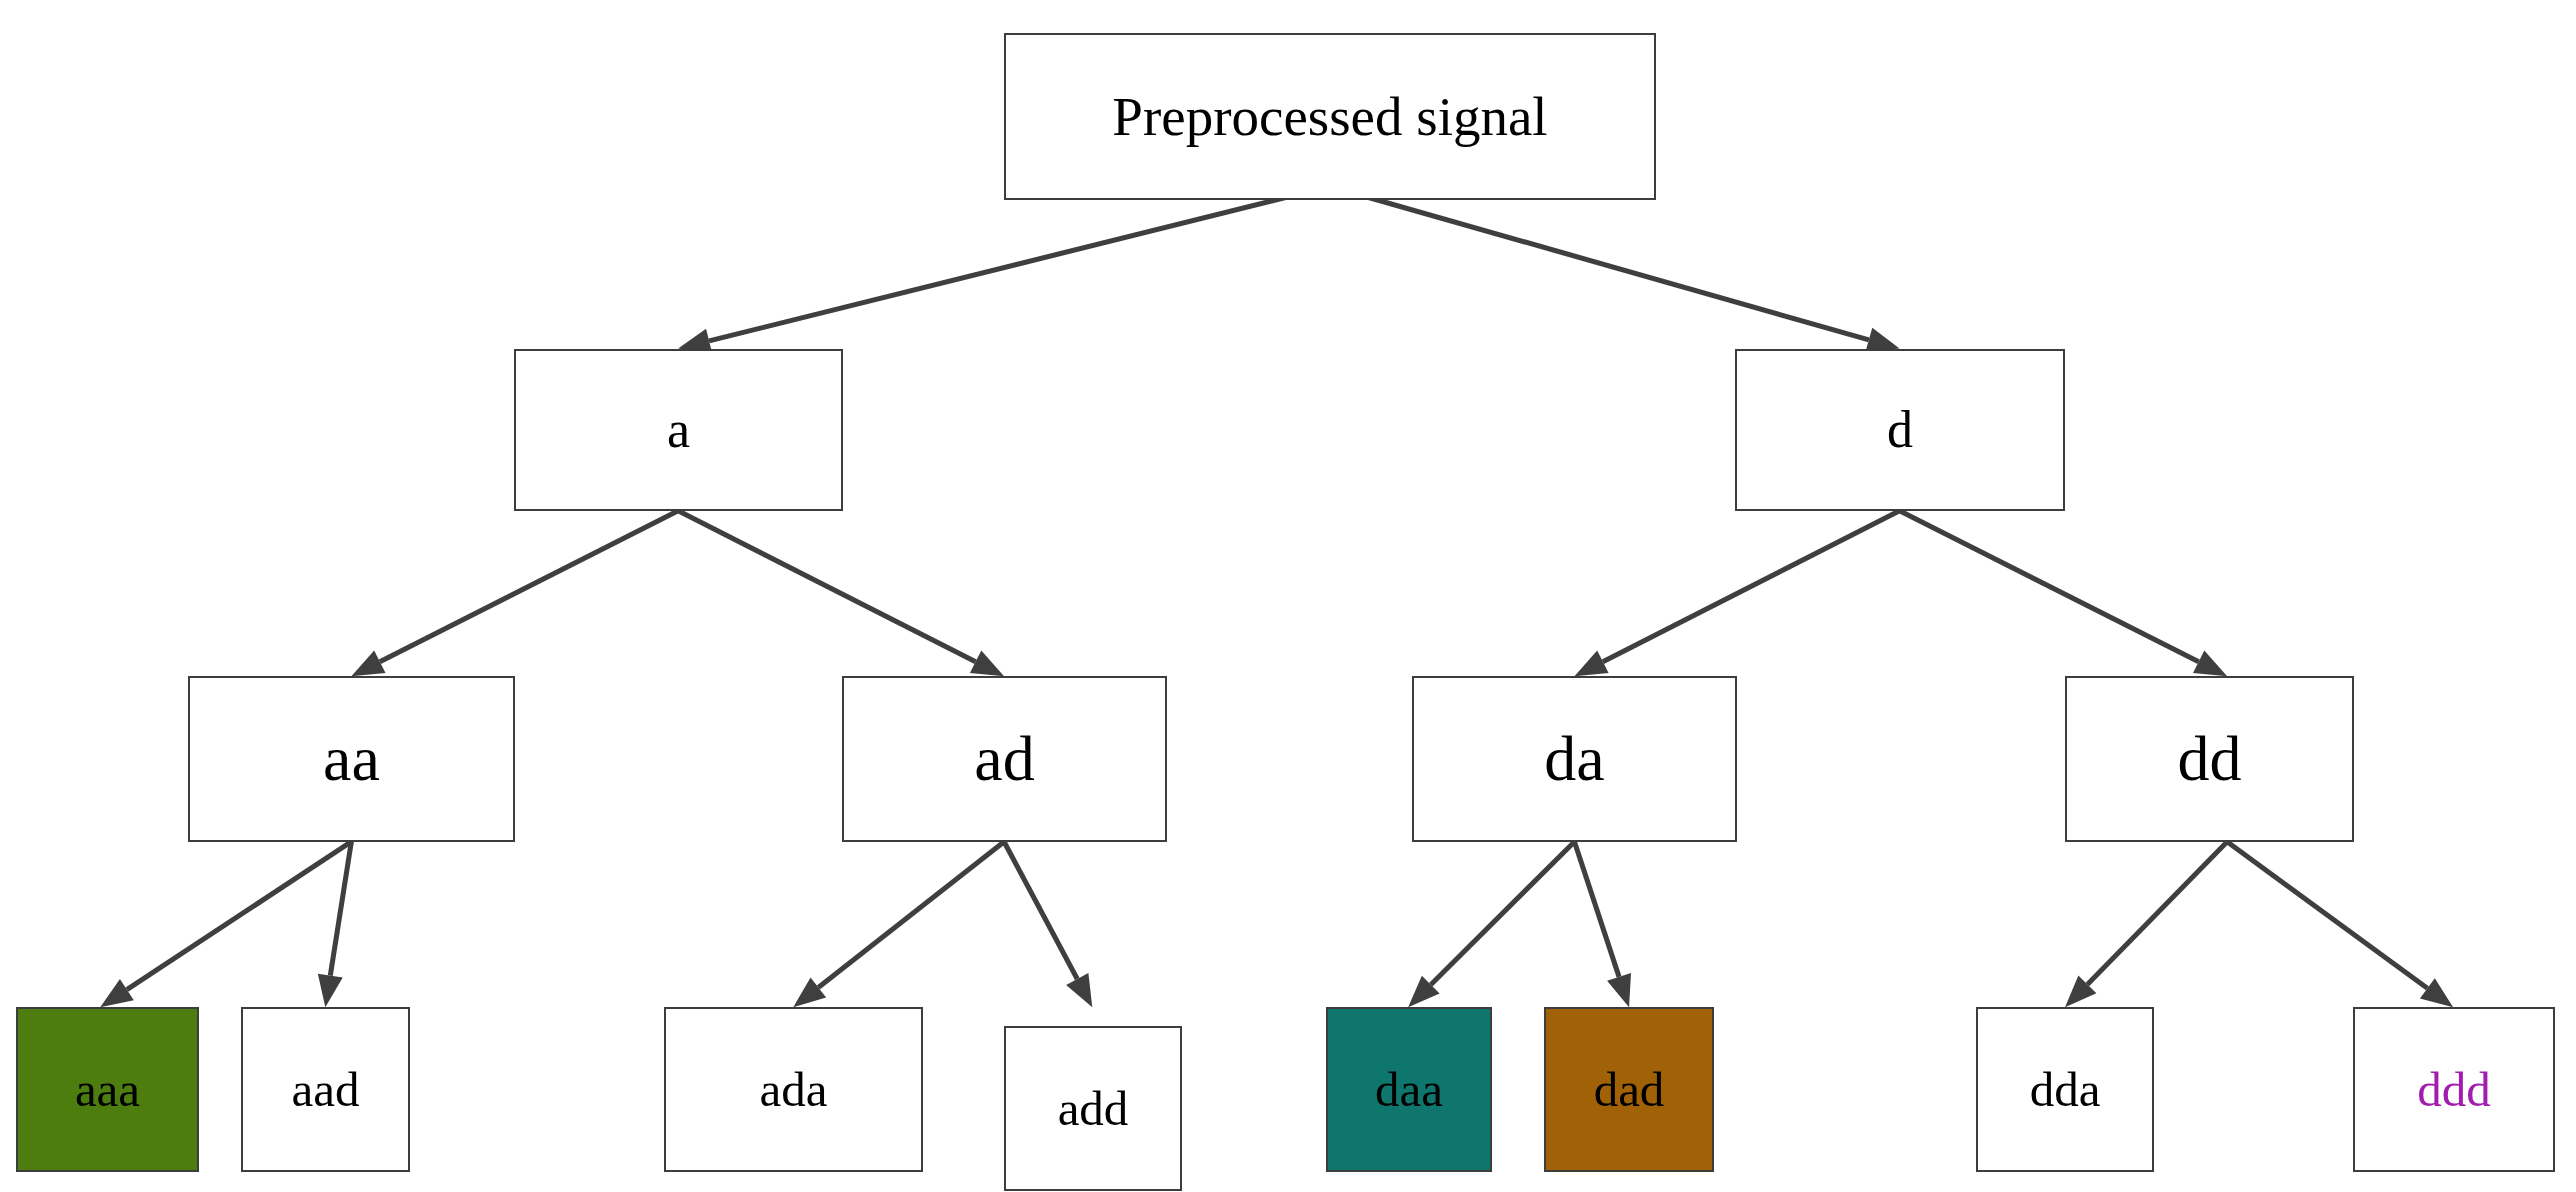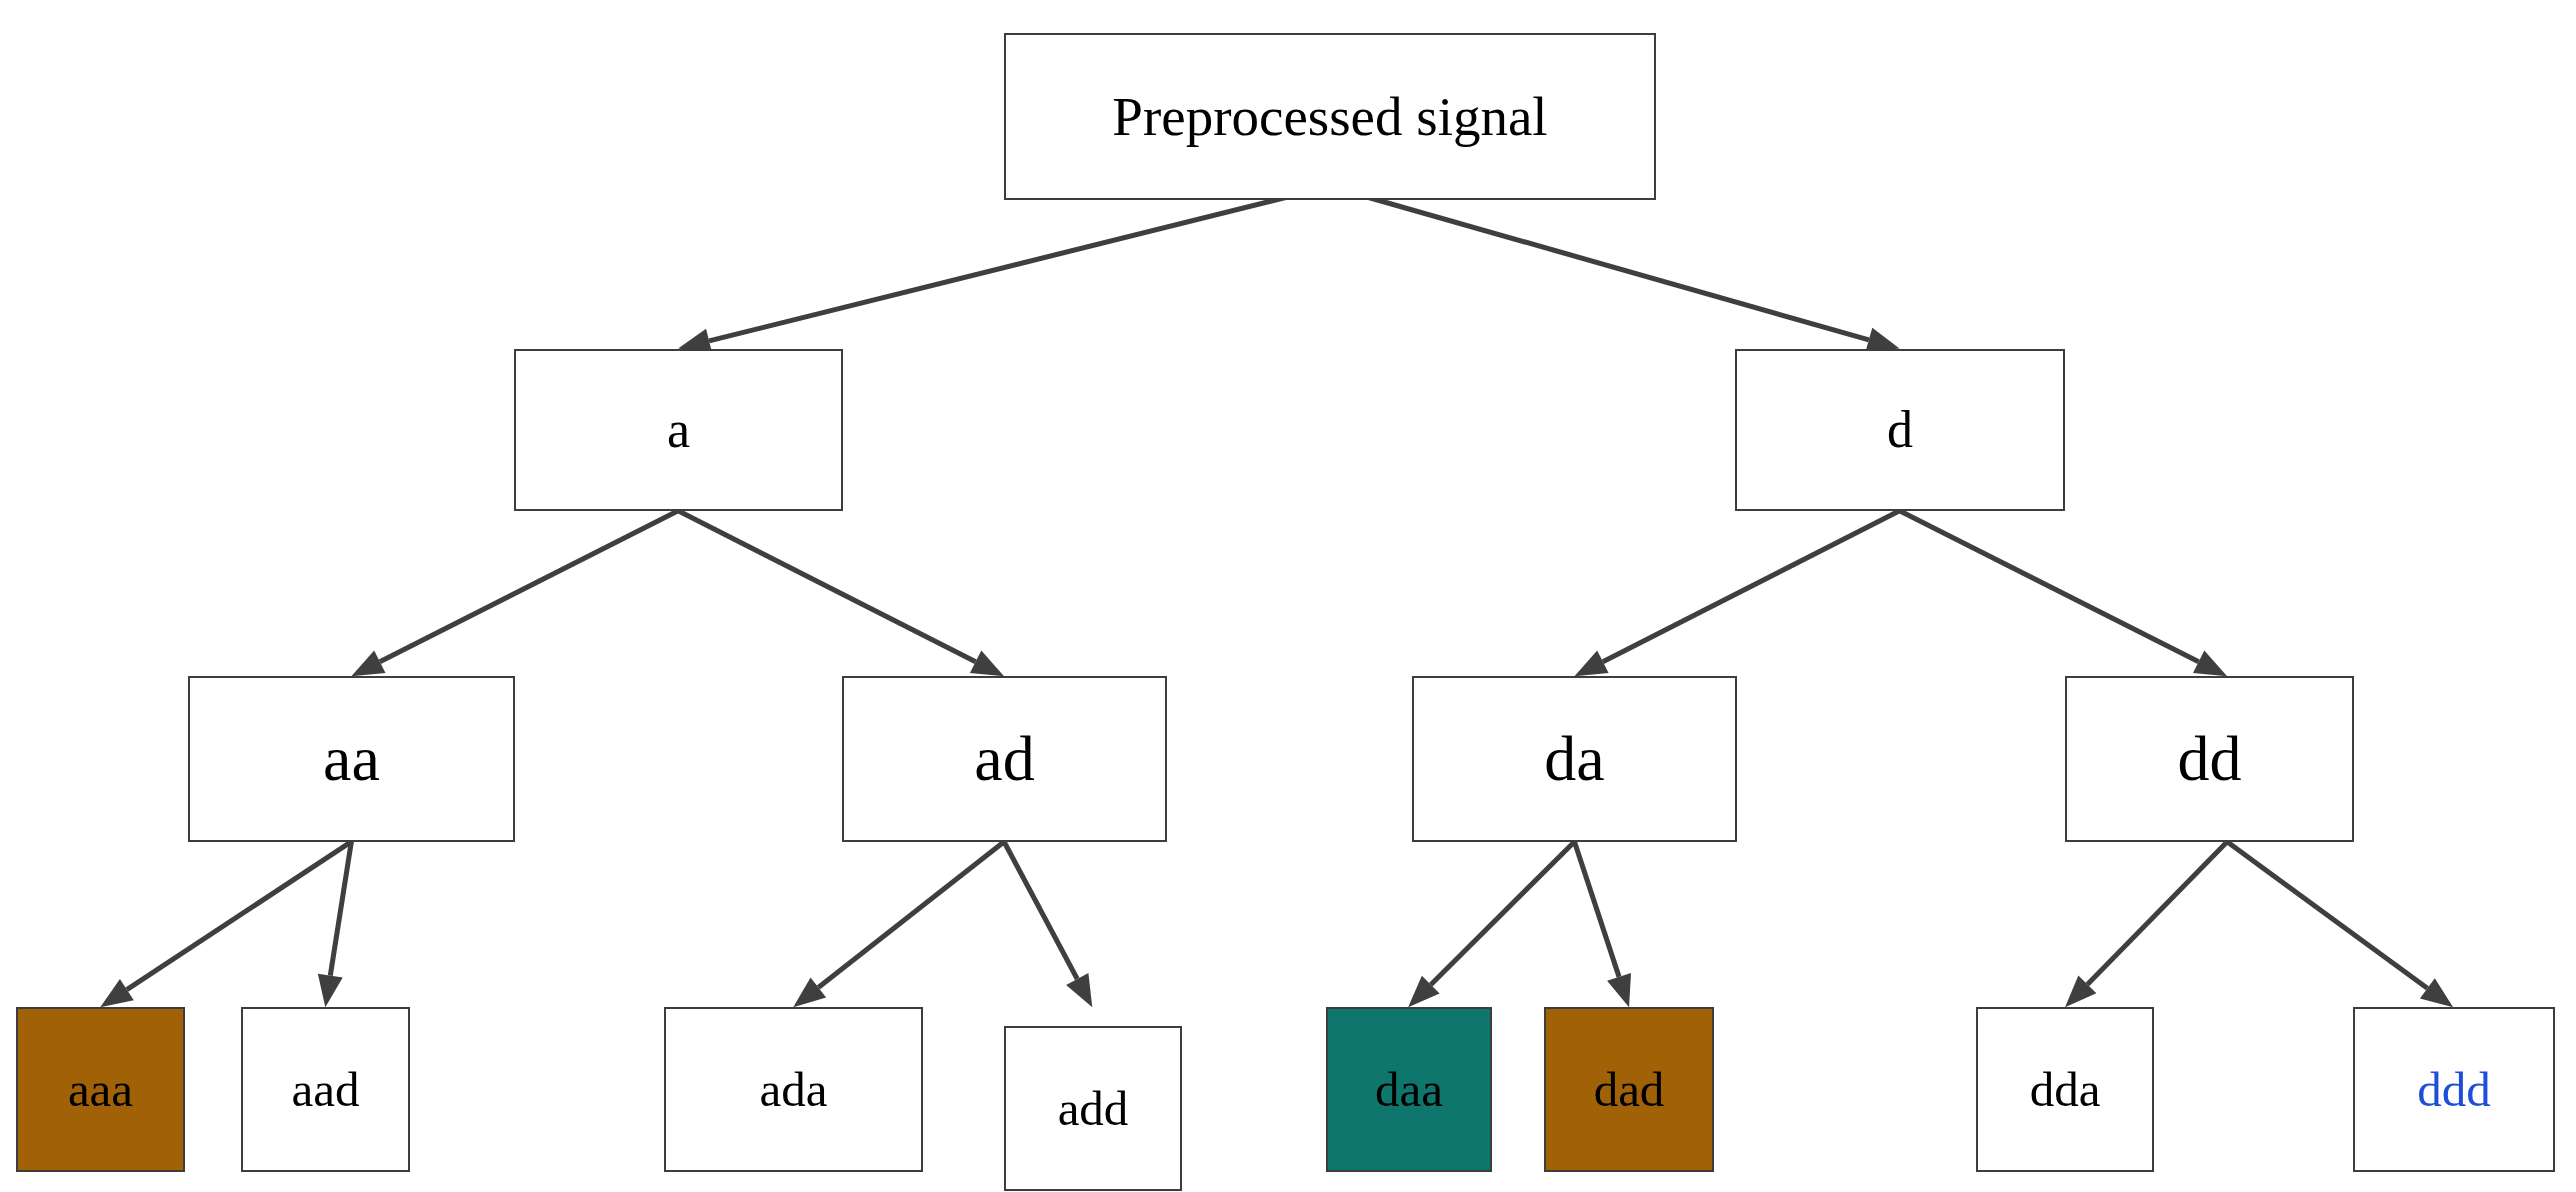--- a/index.html
+++ b/index.html
@@ -126,21 +126,21 @@
       </div>
       <div class="node lvl2" style="left: 842px; top: 676px; width: 325px; height: 166px; border-color: rgb(61, 61, 61); border-width: 2.5px; background: rgb(255, 255, 255);">
         <span class="node-label" style="color: rgb(0, 0, 0);">ad</span>
       </div>
       <div class="node lvl2" style="left: 1412px; top: 676px; width: 325px; height: 166px; border-color: rgb(61, 61, 61); border-width: 2.5px; background: rgb(255, 255, 255);">
         <span class="node-label" style="color: rgb(0, 0, 0);">da</span>
       </div>
       <div class="node lvl2" style="left: 2065px; top: 676px; width: 289px; height: 166px; border-color: rgb(61, 61, 61); border-width: 2.5px; background: rgb(255, 255, 255);">
         <span class="node-label" style="color: rgb(0, 0, 0);">dd</span>
       </div>
-      <div class="node lvl3" style="left: 16px; top: 1007px; width: 169px; height: 165px; border-color: rgb(61, 61, 61); border-width: 2.5px; background: #a16207;">
+      <div class="node lvl3" style="left: 16px; top: 1007px; width: 183px; height: 165px; border-color: rgb(61, 61, 61); border-width: 2.5px; background: #4d7c0f;">
         <span class="node-label" style="color: rgb(0, 0, 0);">aaa</span>
       </div>
       <div class="node lvl3" style="left: 241px; top: 1007px; width: 169px; height: 165px; border-color: rgb(61, 61, 61); border-width: 2.5px; background: rgb(255, 255, 255);">
         <span class="node-label" style="color: rgb(0, 0, 0);">aad</span>
       </div>
       <div class="node lvl3" style="left: 664px; top: 1007px; width: 259px; height: 165px; border-color: rgb(61, 61, 61); border-width: 2.5px; background: rgb(255, 255, 255);">
         <span class="node-label" style="color: rgb(0, 0, 0);">ada</span>
       </div>
       <div class="node lvl3" style="left: 1004px; top: 1007px; width: 178px; height: 165px; border-color: rgb(61, 61, 61); border-width: 2.5px; background: rgb(255, 255, 255); margin-top: 19px;">
         <span class="node-label" style="color: rgb(0, 0, 0);">add</span>
@@ -148,18 +148,18 @@
       <div class="node lvl3" style="left: 1326px; top: 1007px; width: 166px; height: 165px; border-color: rgb(61, 61, 61); border-width: 2.5px; background: #0f766e;">
         <span class="node-label" style="color: rgb(0, 0, 0);">daa</span>
       </div>
       <div class="node lvl3" style="left: 1544px; top: 1007px; width: 170px; height: 165px; border-color: rgb(61, 61, 61); border-width: 2.5px; background: #a16207;">
         <span class="node-label" style="color: rgb(0, 0, 0);">dad</span>
       </div>
       <div class="node lvl3" style="left: 1976px; top: 1007px; width: 178px; height: 165px; border-color: rgb(61, 61, 61); border-width: 2.5px; background: rgb(255, 255, 255);">
         <span class="node-label" style="color: rgb(0, 0, 0);">dda</span>
       </div>
       <div class="node lvl3" style="left: 2353px; top: 1007px; width: 202px; height: 165px; border-color: rgb(61, 61, 61); border-width: 2.5px; background: rgb(255, 255, 255);">
-        <span class="node-label" style="color: #1d4ed8;">ddd</span>
+        <span class="node-label" style="color: #a21caf;">ddd</span>
       </div>
     </div>
 
 </div>
 
 
 </body></html>

